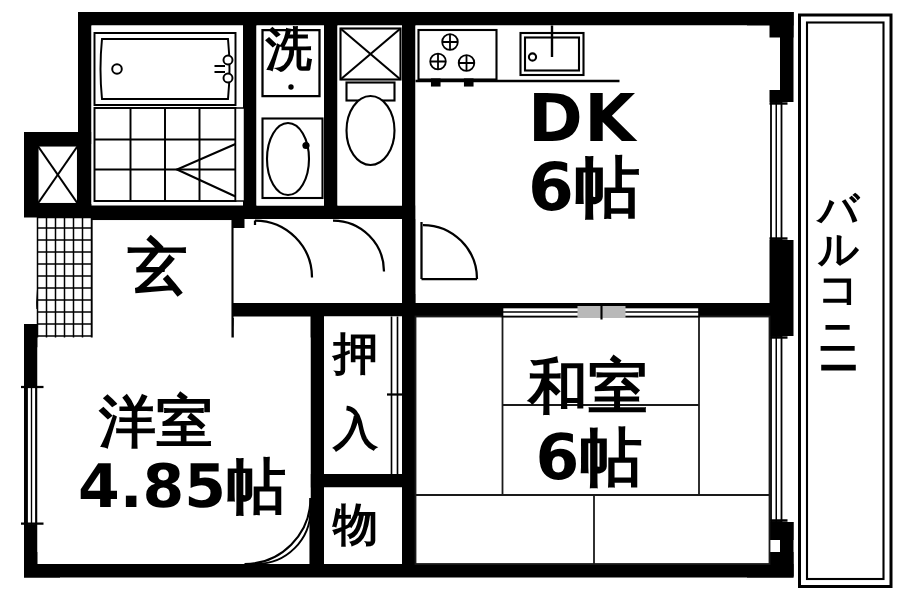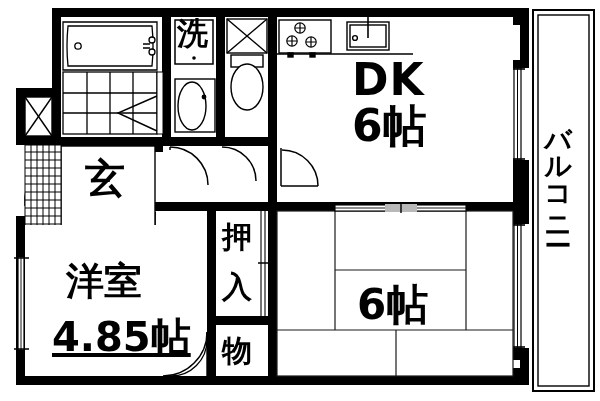--- a/index.html
+++ b/index.html
@@ -28,21 +28,21 @@
     font-weight: 700;
     line-height: 1;
     white-space: pre;
     user-select: none;
   }
   .lbl-dk      { left: 352px; top: 58px;  font-size: 44px; letter-spacing: 1px; text-align: right; }
   .lbl-dk2     { left: 352px; top: 104px; font-size: 44px; }
   .lbl-wa      { left: 352px; top: 238px; font-size: 40px; }
   .lbl-wa2     { left: 357px; top: 284px; font-size: 42px; }
   .lbl-yo      { left: 66px;  top: 262px; font-size: 38px; text-align: right; }
-  .lbl-yo2     { left: 52px;  top: 317px; font-size: 40px; text-decoration: underline; }
+  .lbl-yo2     { left: 52px;  top: 305px; font-size: 40px; }
   .lbl-gen     { left: 85px;  top: 158px; font-size: 40px; }
   .lbl-sen     { left: 177px; top: 18px;  font-size: 31px; }
   .lbl-osh1    { left: 222px; top: 222px; font-size: 30px; }
   .lbl-osh2    { left: 222px; top: 272px; font-size: 30px; }
   .lbl-mono    { left: 222px; top: 336px; font-size: 30px; }
   .lbl-bal     { left: 545px; top: 108px; font-size: 27px;
                  writing-mode: vertical-rl; text-orientation: upright; }
 </style>
 </head>
 <body>
@@ -322,20 +322,21 @@
     <g fill="#000000">
       <rect x="268" y="146" width="9" height="60"></rect>
       <rect x="155" y="146" width="8" height="6"></rect>
     </g>
 
   </svg>
 
   <div class="lbl lbl-dk">DK</div>
   <div class="lbl lbl-dk2">6帖</div>
 
+  <div class="lbl lbl-wa">和室</div>
   <div class="lbl lbl-wa2">6帖</div>
 
   <div class="lbl lbl-yo">洋室</div>
   <div class="lbl lbl-yo2">4.85帖</div>
 
   <div class="lbl lbl-gen">玄</div>
   <div class="lbl lbl-sen">洗</div>
 
   <div class="lbl lbl-osh1">押</div>
   <div class="lbl lbl-osh2">入</div>

